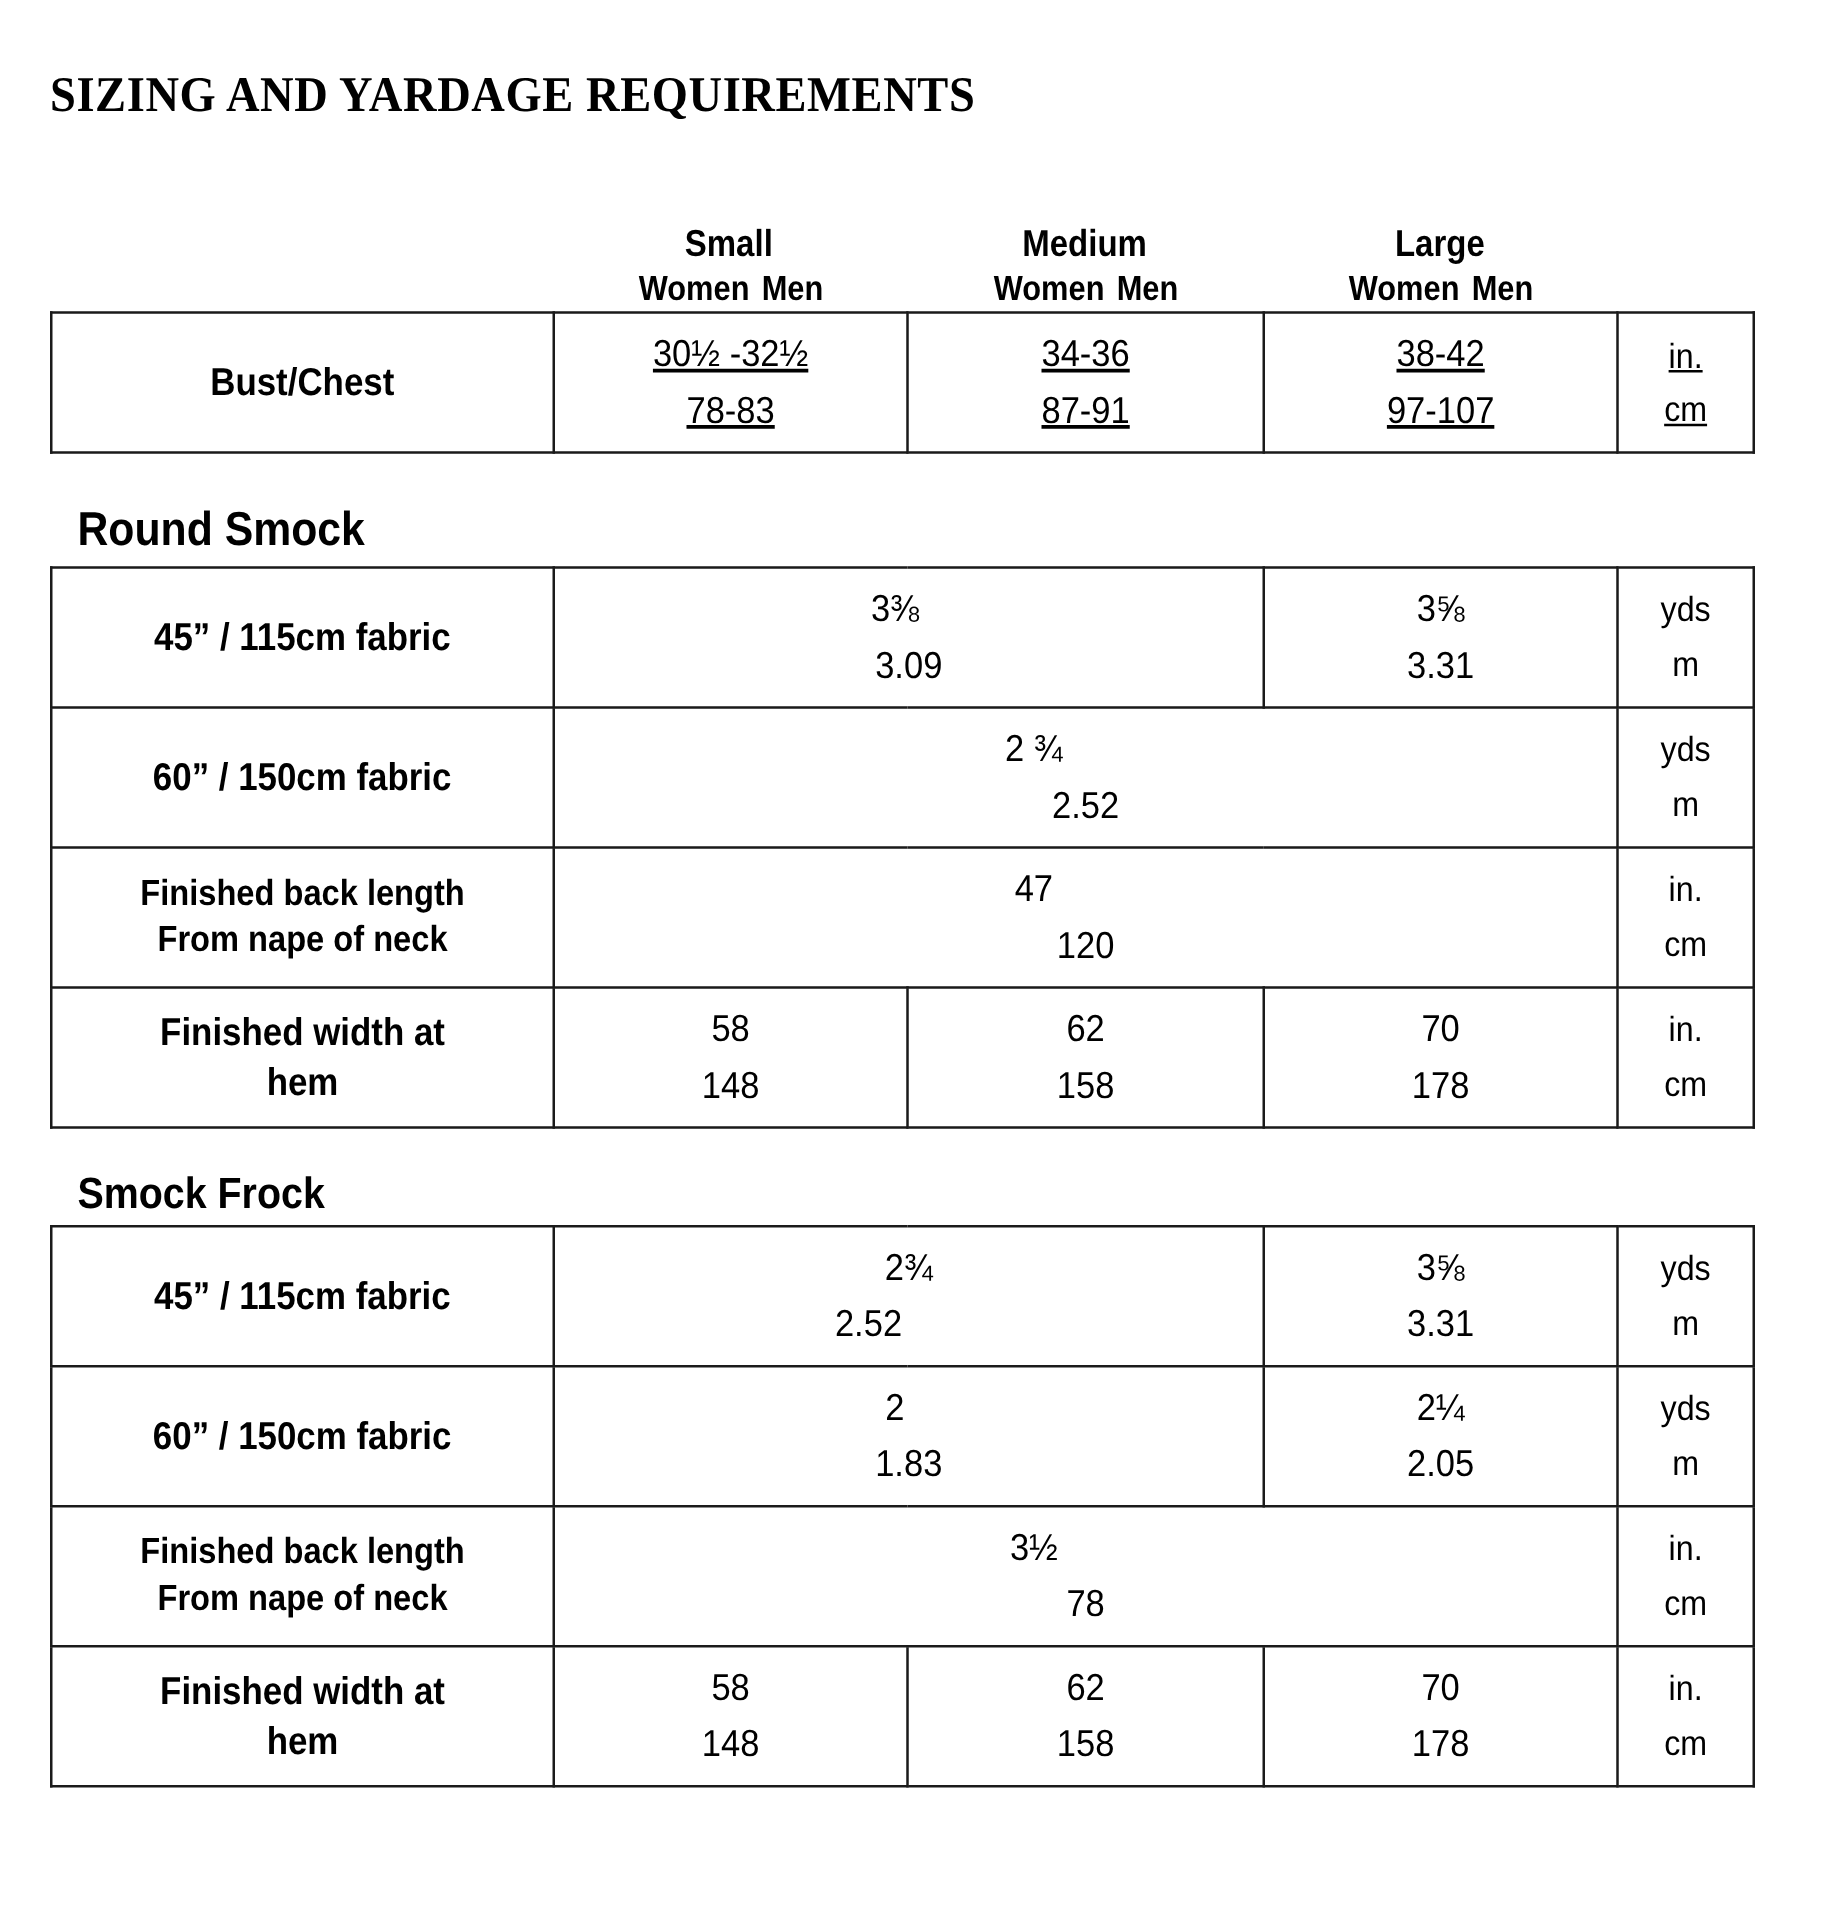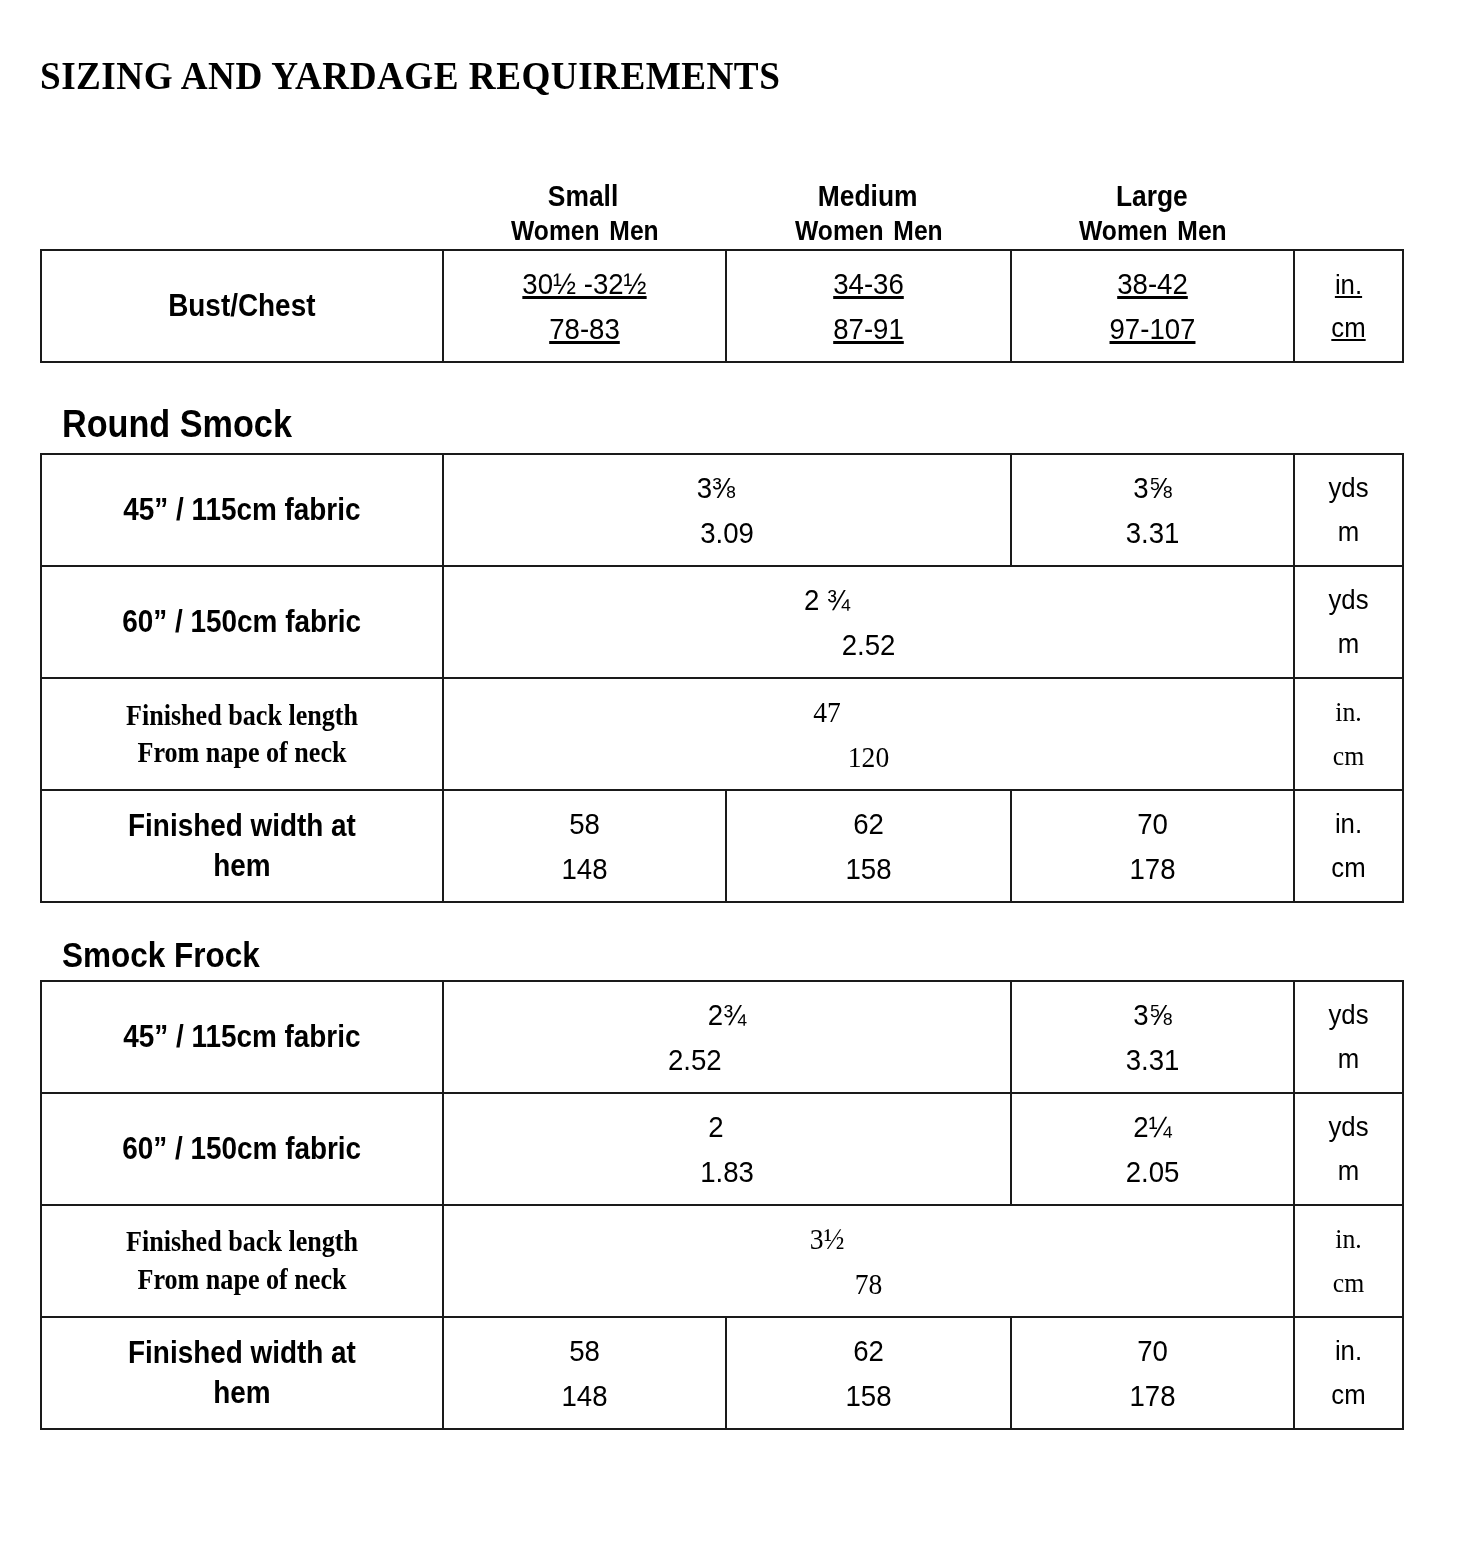--- a/index.html
+++ b/index.html
@@ -155,21 +155,21 @@
   .sec-round  { margin: 42px 0 8px 22px; }
   .sec-frock  { margin: 34px 0 6px 22px; font-size: 35px; }
 
   .tbl-first  { margin-top: 2px; text-decoration: underline; }
   .tbl-round  { margin-top: 0; }
   .tbl-frock  { margin-top: 0; }
 
   
   tr.h-tall  td { height: 94px; }
   tr.h-mid   td { height: 86px; }
-  tr.h-short td { height: 78px; font-family: Liberation Serif, serif; }
+  tr.h-short td { height: 78px; }
 </style>
 </head>
 <body>
 
 <div class="page">
 
   <div class="doc-title">SIZING AND YARDAGE REQUIREMENTS</div>
 
   <div class="hdr-wrap">
     <table class="hdr">

